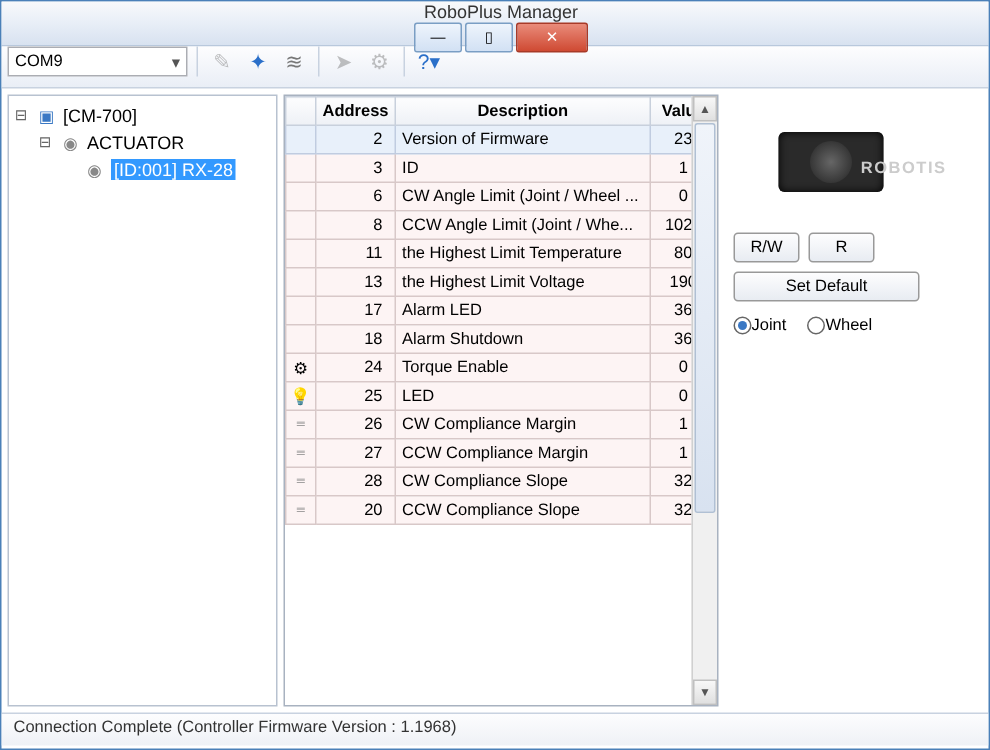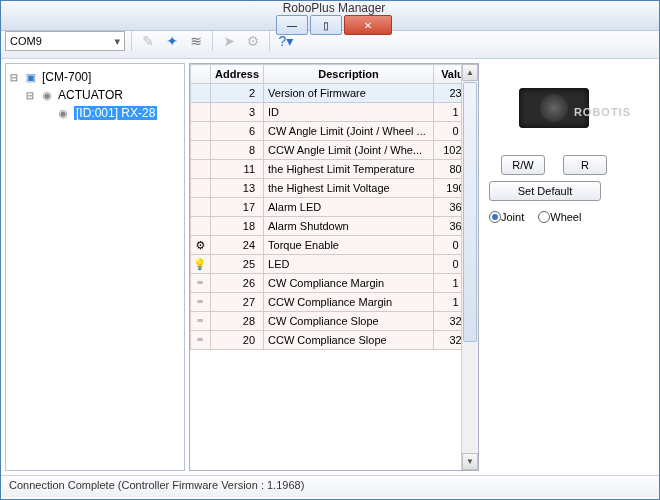--- a/index.html
+++ b/index.html
@@ -165,27 +165,27 @@
     position: relative;
     box-shadow: inset 0 0 6px #000;
   }
   .servo::before {
     content:""; position:absolute; left:50%; top:50%;
     width:28px;height:28px;border-radius:50%;
     background:radial-gradient(circle,#666,#222);
     transform:translate(-50%,-50%);
   }
   .servo-logo { position:absolute; right:-42px; top:18px; color:#ccc; font-size:11px; font-weight:bold; letter-spacing:1px;}
-  .btn-row { display:flex; gap:18px; margin-bottom:6px;margin-left:12px; }
+  .btn-row { display:flex; gap:6px; margin-bottom:6px; }
   .wbtn {
     border:1px solid #999; background:linear-gradient(#fdfdfe,#e8ecf2);
     border-radius:3px; padding:3px 0; text-align:center; font-size:11px;
   }
   .wbtn.small { width: 44px; }
-  .wbtn.wide { width: 112px; display:block;}
+  .wbtn.wide { width: 124px; display:block;}
   .radio-row { display:flex; gap:14px; margin-top:10px; font-size:11px; align-items:center;}
   .radio { display:flex; align-items:center; gap:0;}
   .rdot { width:12px;height:12px;border-radius:50%;border:1px solid #666;display:flex;align-items:center;justify-content:center;}
   .rdot.on::after{content:"";width:6px;height:6px;border-radius:50%;background:#3a78c4;}
 
   .statusbar {
     height: 22px;
     border-top: 1px solid #c8d2e0;
     background: linear-gradient(#fdfdfe,#eef1f6);
     padding: 3px 8px;

